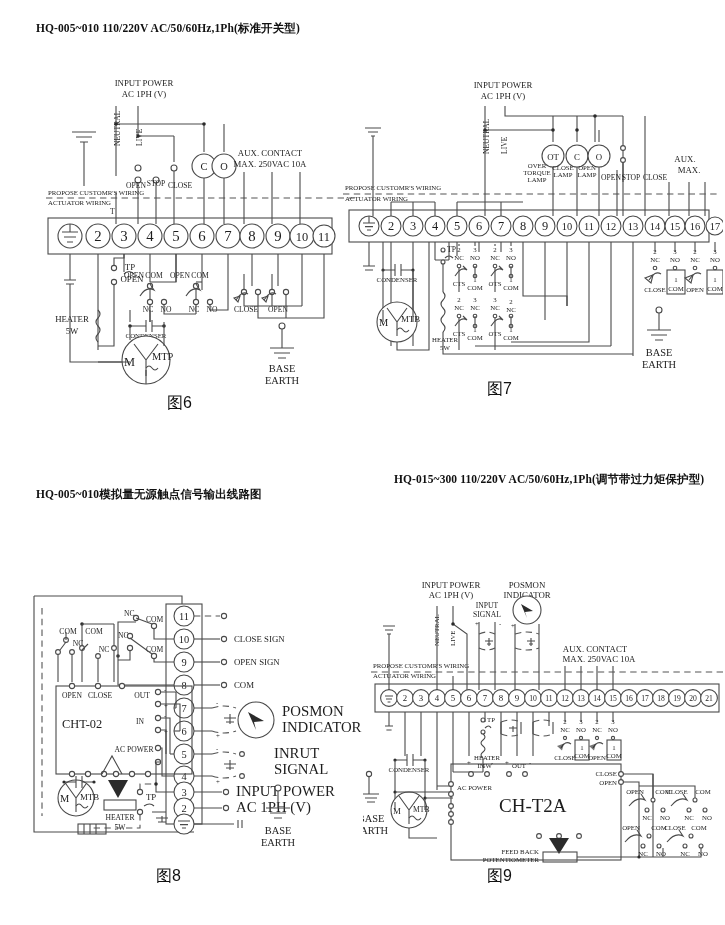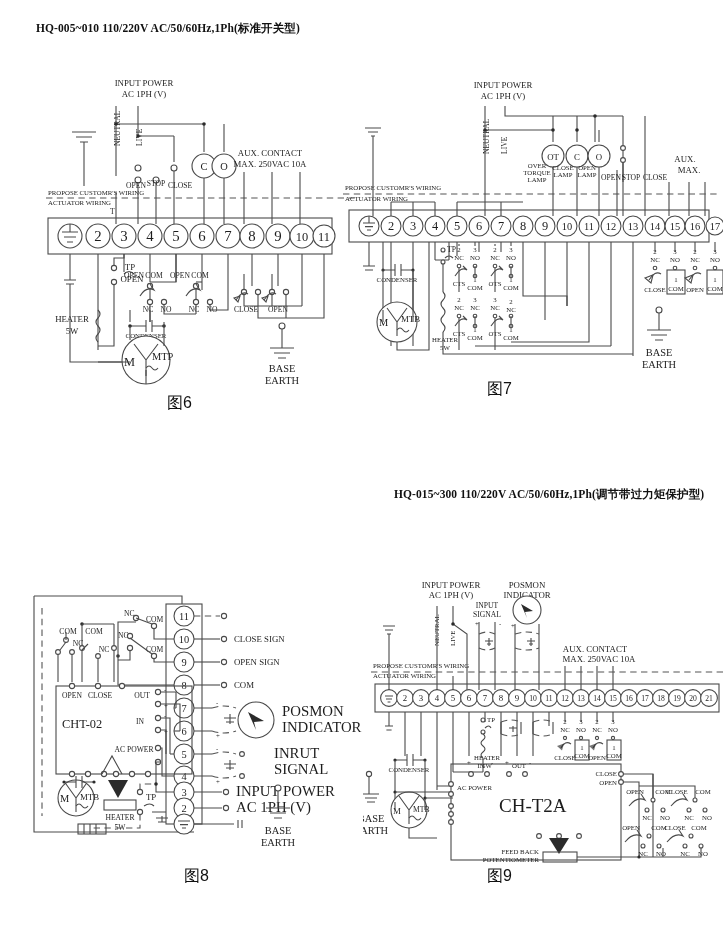--- a/index.html
+++ b/index.html
@@ -56,21 +56,22 @@
   .cir { stroke: #4a4a4a; stroke-width: 0.55; fill: #fff; }
   .dot { fill: #2b2b2b; }
   .blk { fill: #2b2b2b; stroke: none; }
 </style>
 </head>
 <body>
 
 <div class="page">
 
   <div class="title" style="left:36px; top:21px;">HQ-005~010 110/220V AC/50/60Hz,1Ph(标准开关型)</div>
-  <div class="title" style="left:394px; top:487px;">HQ-015~300 110/220V AC/50/60Hz,1Ph(调节带过力矩保护型)</div>
+  <div class="title" style="left:36px; top:487px;">HQ-005~010模拟量无源触点信号输出线路图</div>
+  <div class="title" style="left:394px; top:472px;">HQ-015~300 110/220V AC/50/60Hz,1Ph(调节带过力矩保护型)</div>
 
   <div class="fig" style="left:20px; top:66px;">
   <svg width="340" height="320" viewBox="0 0 170 160">
 
     <text class="t4 mid" x="62" y="10">INPUT POWER</text>
     <text class="t4 mid" x="62" y="15.5">AC 1PH (V)</text>
 
     <text class="t35" x="50" y="40" transform="rotate(-90 50 40)">NEUTRAL</text>
     <text class="t35" x="61" y="40" transform="rotate(-90 61 40)">LIVE</text>
 
@@ -680,21 +681,21 @@
 
     <rect class="ln" x="28" y="126" width="14" height="5" fill="#fff"></rect>
     <path class="ln" d="M31 126 L31 131 M34 126 L34 131 M37 126 L37 131"></path>
 
     <circle class="cir" cx="128" cy="108" r="1.5"></circle>
     <path class="ln" d="M128 109.5 L128 118 M122 118 L134 118 M124 120.5 L132 120.5 M126 123 L130 123"></path>
     <text class="t5 mid" x="128" y="131">BASE</text>
     <text class="t5 mid" x="128" y="137">EARTH</text>
   </svg>
   </div>
-  <div class="caption" style="left:184px; top:866px;">图8</div>
+  <div class="caption" style="left:156px; top:866px;">图8</div>
 
   <div class="fig" style="left:363px; top:566px;">
   <svg width="362" height="300" viewBox="0 0 181 150">
     <text class="t4 mid" x="44" y="11">INPUT POWER</text>
     <text class="t4 mid" x="44" y="16">AC 1PH (V)</text>
     <text class="t4 mid" x="82" y="11">POSMON</text>
     <text class="t4 mid" x="82" y="16">INDICATOR</text>
     <text class="t35 mid" x="62" y="21">INPUT</text>
     <text class="t35 mid" x="62" y="25.5">SIGNAL</text>
 

